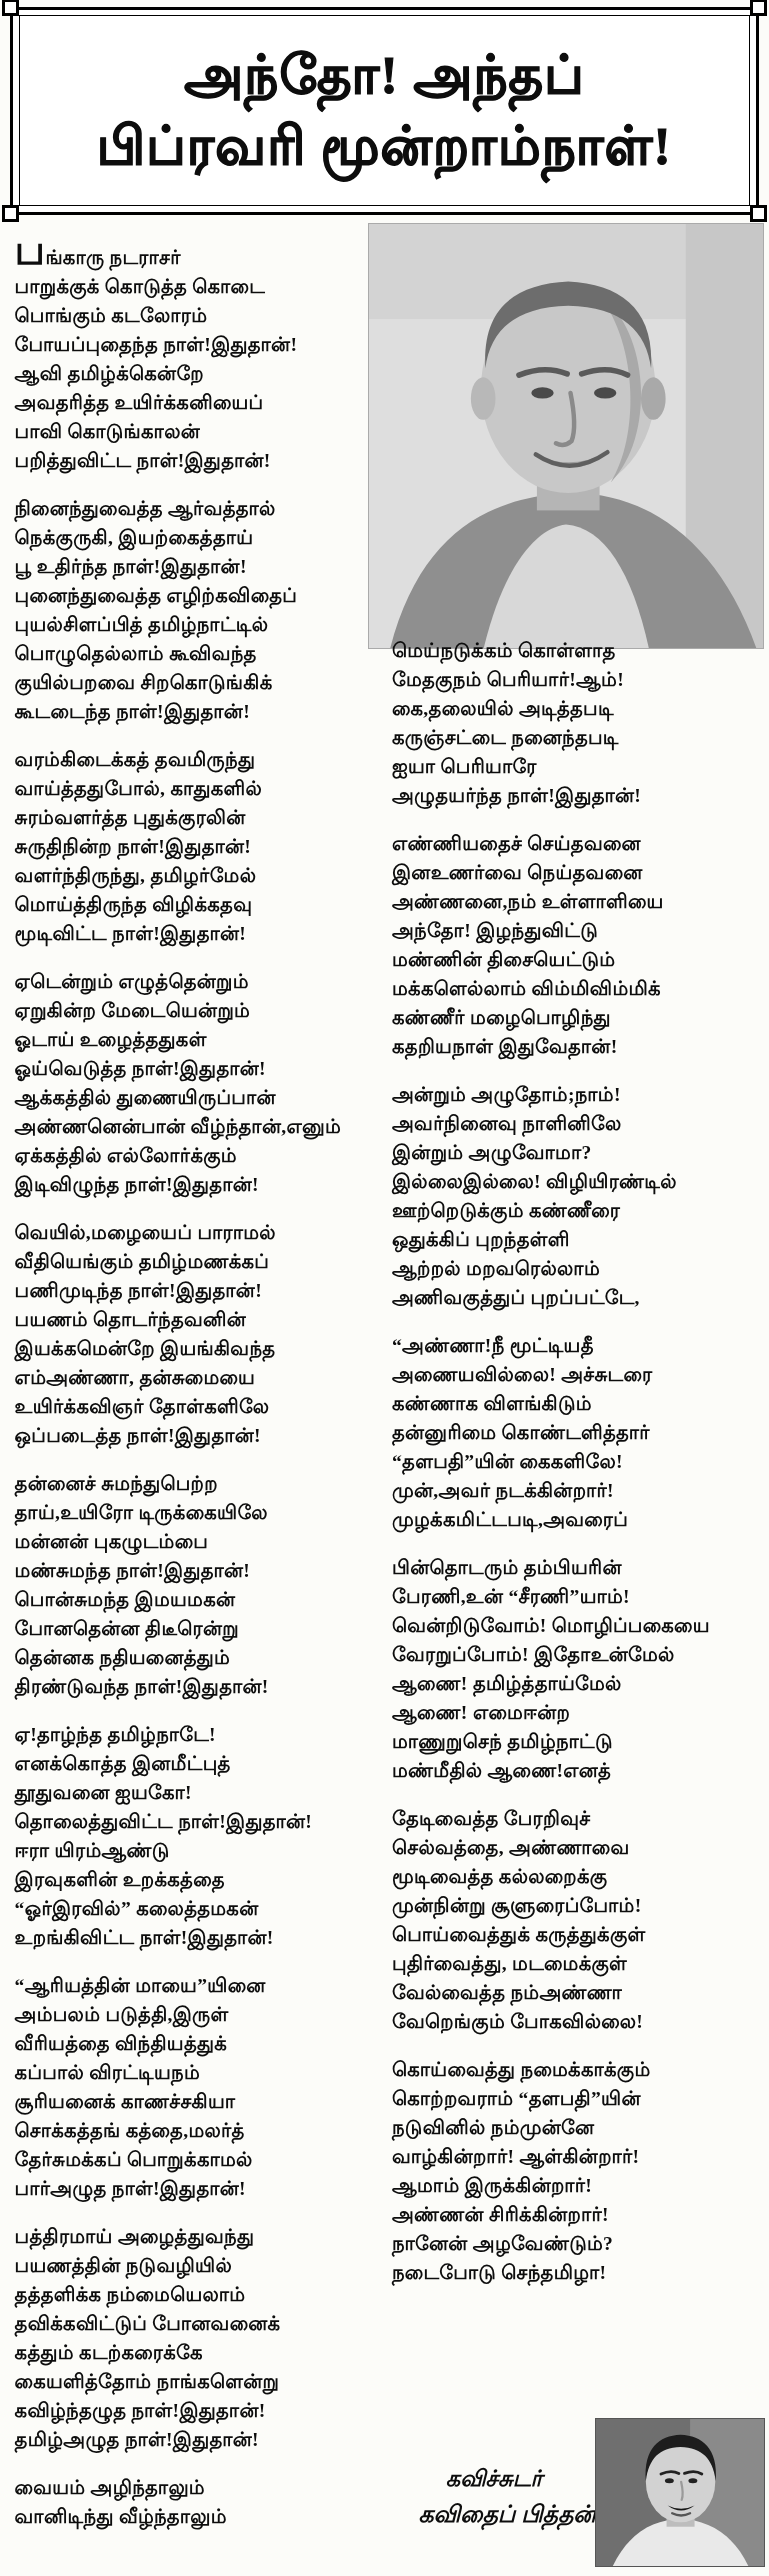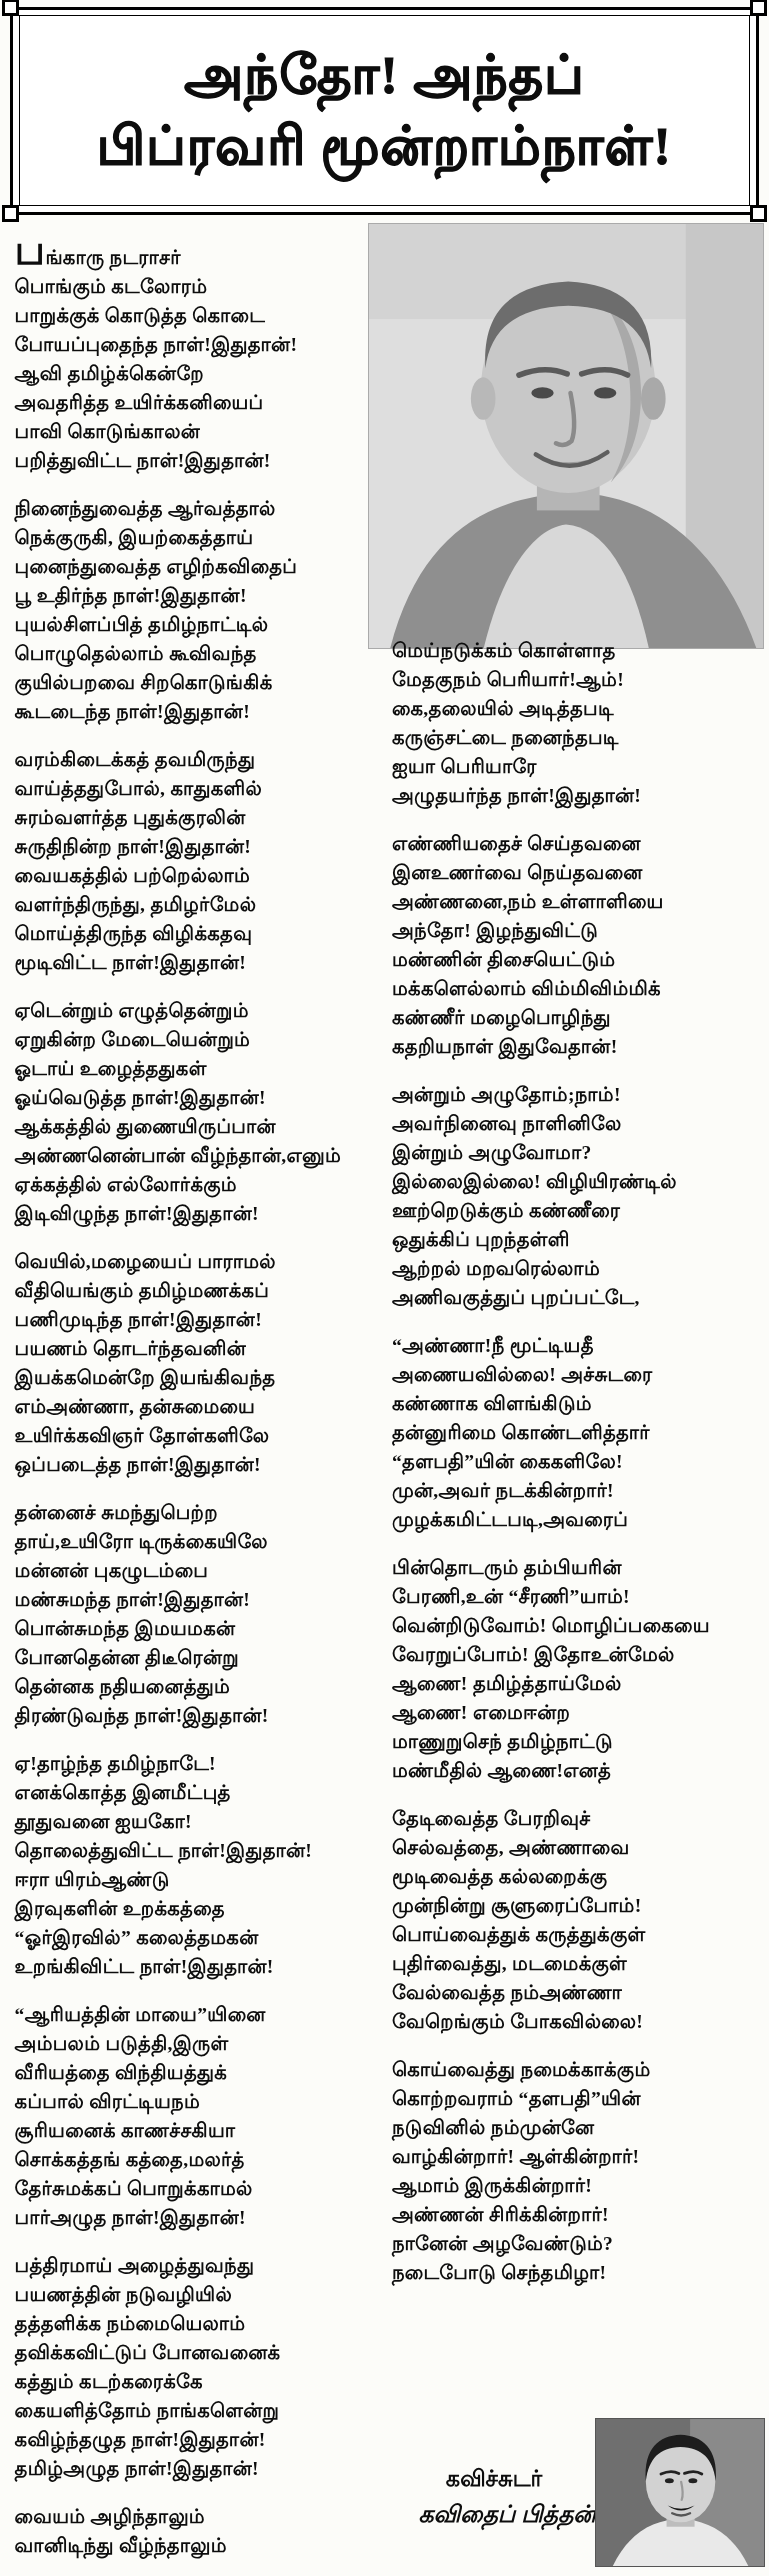--- a/index.html
+++ b/index.html
@@ -82,21 +82,21 @@
   
   .byline {
     position: absolute;
     left: 392px; top: 2419px;
     width: 372px;
     display: flex;
     align-items: flex-end;
     justify-content: space-between;
   }
   .byline-text { flex: 1; text-align: center; padding-bottom: 35px; }
-  .byline-title { font-size: 22.4px; font-weight: bold; }
+  .byline-title { font-size: 22.4px; font-weight: bold; font-style: italic; }
   .byline-name  { font-size: 23.5px; font-weight: bold; font-style: italic; margin-top: 6.7px; white-space: nowrap; text-align: right; }
   .poet-photo {
     flex: 0 0 auto;
     width: 168px; height: 147px;
     background: #777;
     outline: 0.6px solid #555;
   }
 </style>
 </head>
 <body>
@@ -144,44 +144,43 @@
       <path d="M360,302 q12,60 2,86 q-14,12 -28,4" stroke="#8a8a8a" stroke-width="8" fill="none" stroke-linecap="round"></path>
 
       <path d="M298,412 q62,30 128,-4 q-56,52 -128,4 Z" fill="#9d9d9d"></path>
       <path d="M298,412 q62,42 128,-4" stroke="#5f5f5f" stroke-width="8" fill="none" stroke-linecap="round"></path>
     </svg>
   </div>
 
   <div class="col-left">
       <div class="stanza">
         <div class="line">பங்காரு நடராசர்</div>
+        <div class="line">பாறுக்குக் கொடுத்த கொடை</div>
         <div class="line">பொங்கும் கடலோரம்</div>
-        <div class="line">பாறுக்குக் கொடுத்த கொடை</div>
         <div class="line">போயப்புதைந்த நாள்!இதுதான்!</div>
         <div class="line">ஆவி தமிழ்க்கென்றே</div>
         <div class="line">அவதரித்த உயிர்க்கனியைப்</div>
         <div class="line">பாவி கொடுங்காலன்</div>
         <div class="line">பறித்துவிட்ட நாள்!இதுதான்!</div>
       </div>
       <div class="stanza">
         <div class="line">நினைந்துவைத்த ஆர்வத்தால்</div>
         <div class="line">நெக்குருகி, இயற்கைத்தாய்</div>
+        <div class="line">பூ உதிர்ந்த நாள்!இதுதான்!</div>
         <div class="line">புனைந்துவைத்த எழிற்கவிதைப்</div>
-        <div class="line">பூ உதிர்ந்த நாள்!இதுதான்!</div>
         <div class="line">புயல்சிளப்பித் தமிழ்நாட்டில்</div>
         <div class="line">பொழுதெல்லாம் கூவிவந்த</div>
         <div class="line">குயில்பறவை சிறகொடுங்கிக்</div>
         <div class="line">கூடடைந்த நாள்!இதுதான்!</div>
       </div>
       <div class="stanza">
         <div class="line">வரம்கிடைக்கத் தவமிருந்து</div>
         <div class="line">வாய்த்ததுபோல், காதுகளில்</div>
         <div class="line">சுரம்வளர்த்த புதுக்குரலின்</div>
         <div class="line">சுருதிநின்ற நாள்!இதுதான்!</div>
-        <div class="line">வையகத்தில் பற்றெல்லாம்</div>
         <div class="line">வளர்ந்திருந்து, தமிழர்மேல்</div>
         <div class="line">மொய்த்திருந்த விழிக்கதவு</div>
         <div class="line">மூடிவிட்ட நாள்!இதுதான்!</div>
       </div>
       <div class="stanza">
         <div class="line">ஏடென்றும் எழுத்தென்றும்</div>
         <div class="line">ஏறுகின்ற மேடையென்றும்</div>
         <div class="line">ஓடாய் உழைத்ததுகள்</div>
         <div class="line">ஓய்வெடுத்த நாள்!இதுதான்!</div>
         <div class="line">ஆக்கத்தில் துணையிருப்பான்</div>

